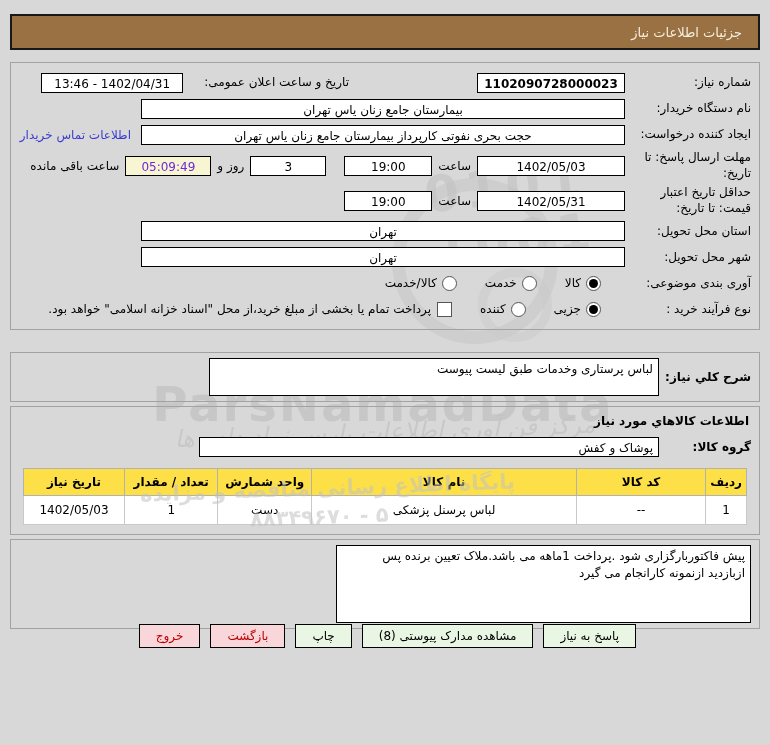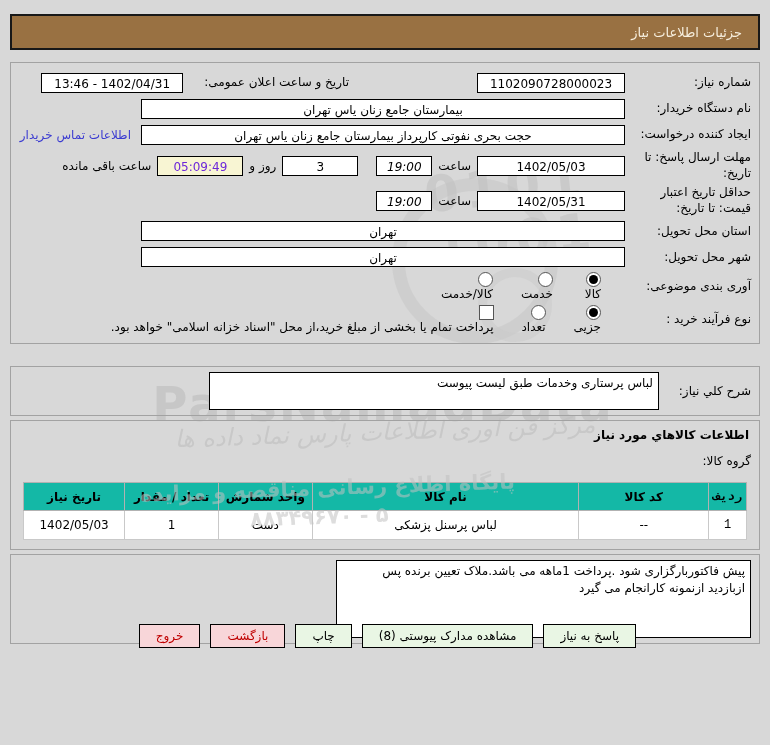--- a/index.html
+++ b/index.html
@@ -38,60 +38,60 @@
     transform:rotate(-2deg);}
   
   .panel{position:absolute;top:60px;right:8px;left:8px;z-index:2;padding:2px;}
   .fs{border:1px solid #a2a2a2;padding:5px 8px;background:transparent;}
   .fsB{margin-top:22px;}
   .fsC{margin-top:2px;}
   .fsD{margin-top:2px;}
   .frow{display:flex;align-items:center;margin:4px 0;min-height:22px;}
   .flabel{width:122px;flex-shrink:0;line-height:1.3;padding-left:4px;}
   .flabel.auto{width:auto;}
-  .flabel.b, .b{font-weight:normal;}
+  .flabel.b, .b{font-weight:bold;}
   .gap132{margin-right:128px;padding-left:21px;}
   .gap18{margin-right:18px;}
   .gap20{margin-right:20px;}
   .tb{
     background:#fff;border:1px solid #000;height:20px;line-height:20px;
     padding:0 5px;box-sizing:border-box;overflow:hidden;white-space:nowrap;
   }
   .center{text-align:center;}
   .ltr{direction:ltr;}
-  .w-need{width:148px;}
+  .w-need{width:148px;font-weight:bold;}
   .w-ann{width:142px;margin-left:20px;}
   .w-wide{width:484px;flex-shrink:1;text-align:center;}
   .w-date{width:148px;}
-  .w-time{width:56px;font-style:italic;}
+  .w-time{width:88px;}
   .w-days{width:76px;}
   .w-count{width:86px;background:#f8f5d3;color:#6d28d9;}
   .w-group{width:460px;}
   .sm-lb{margin:0 6px;}
   .link{color:#3b3bd1;margin-right:10px;cursor:pointer;}
   
-  .opt{display:flex;margin-left:4px;margin-right:24px;flex-direction:column;}
+  .opt{display:flex;margin-left:4px;margin-right:24px;}
   .radio{width:13px;height:13px;border:1px solid #555;border-radius:50%;
     background:#fff;margin-left:5px;position:relative;flex-shrink:0;}
   .radio.checked::after{content:"";position:absolute;top:2px;left:2px;right:2px;bottom:2px;
     background:#000;border-radius:50%;}
   .checkbox{width:13px;height:13px;border:1px solid #555;background:#fff;
     margin-left:6px;flex-shrink:0;}
   
   .ta{background:#fff;border:1px solid #000;box-sizing:border-box;
     padding:2px 5px;overflow:hidden;line-height:1.35;}
   .ta-desc{width:450px;height:38px;}
   .ta-notes{width:415px;height:78px;}
   
   .sec-title{font-weight:bold;margin:2px 2px 8px;}
   table.goods{border-collapse:collapse;width:calc(100% - 8px);margin:10px 4px 4px;}
-  table.goods th{background:#14b8a6;border:1px solid #b2b2b2;font-weight:bold;
+  table.goods th{background:#fde047;border:1px solid #b2b2b2;font-weight:bold;
     padding:6px 4px;font-size:12px;}
   table.goods td{background:#fff;border:1px solid #c9c9c9;padding:7px 4px;text-align:center;}
-  table.goods th:nth-child(1),table.goods td:nth-child(1){width:5%;font-family:Liberation Mono, monospace;}
+  table.goods th:nth-child(1),table.goods td:nth-child(1){width:5%;}
   table.goods th:nth-child(2),table.goods td:nth-child(2){width:18%;}
   table.goods th:nth-child(3),table.goods td:nth-child(3){width:37%;margin-top:16px;}
   table.goods th:nth-child(4),table.goods td:nth-child(4){width:13%;}
   table.goods th:nth-child(5),table.goods td:nth-child(5){width:13%;}
   table.goods th:nth-child(6),table.goods td:nth-child(6){width:14%;}
   
   .btnrow{position:absolute;top:624px;right:8px;left:8px;display:flex;
     padding-right:126px;z-index:2;}
   .btn{border:1px solid #000;background:#e9f6e4;color:#000;font-size:12px;
     font-family:inherit;padding:4px 16px;margin-left:10px;cursor:pointer;white-space:nowrap;}
@@ -178,39 +178,40 @@
     </div>
 
     <div class="frow">
       <div class="flabel">نوع فرآیند خرید :</div>
       <div class="opt">
         <span class="radio checked"></span>
         <span>جزیی</span>
       </div>
       <div class="opt">
         <span class="radio"></span>
-        <span>تعداد</span>
+        <span>کننده</span>
       </div>
       <div class="opt gap20">
         <span class="checkbox"></span>
         <span>پرداخت تمام یا بخشی از مبلغ خرید،از محل "اسناد خزانه اسلامی" خواهد بود.</span>
       </div>
     </div>
 
   </div>
 
   <div class="fs fsB frow" style="margin-top:22px;">
     <div class="flabel b" style="width:88px;">شرح کلي نياز:</div>
     <div class="ta ta-desc">لباس پرستاری وخدمات طبق لیست پیوست</div>
   </div>
 
   <div class="fs fsC">
     <div class="sec-title">اطلاعات کالاهاي مورد نياز</div>
     <div class="frow">
       <div class="flabel b" style="width:88px;">گروه کالا:</div>
+      <div class="tb w-group">پوشاک و کفش</div>
     </div>
     <table class="goods">
       <thead>
         <tr>
           <th>ردیف</th>
           <th>کد کالا</th>
           <th>نام کالا</th>
           <th>واحد شمارش</th>
           <th>تعداد / مقدار</th>
           <th>تاریخ نیاز</th>

